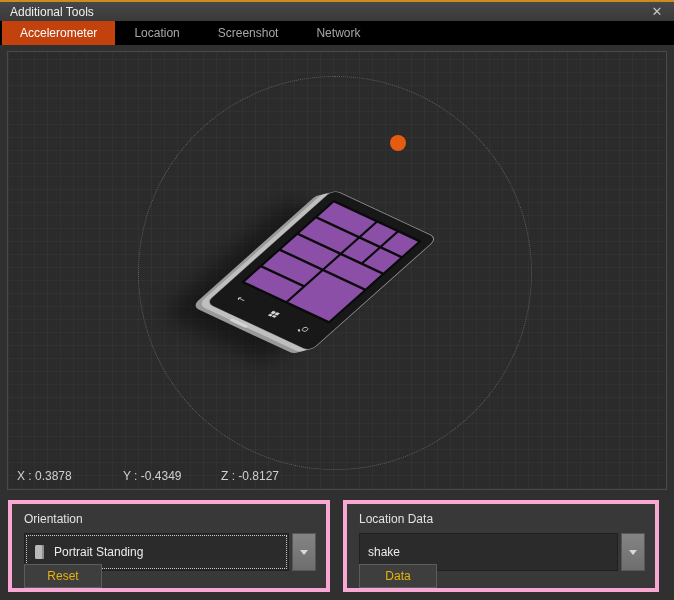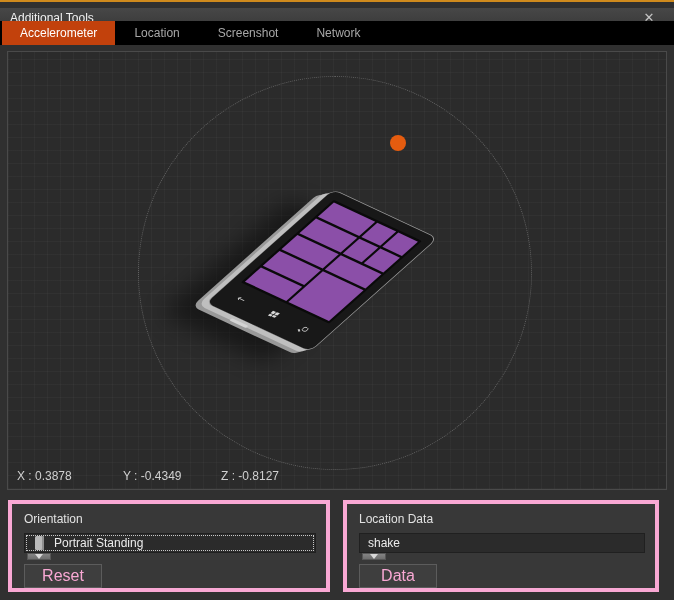--- a/index.html
+++ b/index.html
@@ -11,23 +11,23 @@
   html,body{width:674px;height:600px;overflow:hidden;}
   body{
     position:relative;
     background:#303030;
     font-family:"Liberation Sans","DejaVu Sans",sans-serif;
     color:#e8e8e8;
   }
   
   .topline{position:absolute;left:0;top:0;width:674px;height:2px;background:var(--top-border);}
   .titlebar{
-    position:absolute;left:0;top:8px;width:674px;height:19px;
+    position:absolute;left:0;top:2px;width:674px;height:19px;
     background:linear-gradient(#474747,#3a3a3a);
-    display:flex;align-items:center;padding:0 14px 0 10px;
+    display:flex;align-items:center;padding:0 6px 0 10px;
   }
   .titlebar .title{font-size:12px;color:#f0f0f0;}
   .close-btn{
     margin-left:auto;width:22px;height:17px;line-height:17px;text-align:center;
     color:#c4c4c4;font-size:13px;cursor:default;
   }
   
   .tabstrip{
     position:absolute;left:0;top:21px;width:674px;height:24px;
     background:#000;display:flex;align-items:stretch;
@@ -104,21 +104,21 @@
   .readouts .ry{width:73px;}
   
   .panel{
     position:absolute;top:500px;height:92px;
     background:#383838;border:4px solid #f9a8d4;
   }
   .panel.left{left:8px;width:322px;}
   .panel.right{left:343px;width:316px;}
   .panel .panel-label{position:absolute;left:12px;top:8px;font-size:12px;color:#e2e2e2;}
   .combo{
-    position:absolute;left:12px;right:10px;top:29px;height:27px;display:flex;flex-direction:column;
+    position:absolute;left:12px;right:10px;top:29px;height:38px;display:flex;
   }
   .combo-field{
     flex:1;background:#2b2b2b;border:1px solid #202020;
     display:flex;align-items:center;font-size:12px;color:#ececec;padding-left:8px;
   }
   .combo-field.focused{outline:1px dotted #c8c8c8;outline-offset:-3px;}
   .phone-mini-icon{
     width:9px;height:14px;background:#b9b9b9;border-radius:1.5px;
     margin:0 10px 0 2px;box-shadow:inset -2px 0 0 #8f8f8f;
   }
@@ -126,22 +126,22 @@
     width:24px;margin-left:3px;border:1px solid #565656;
     background:linear-gradient(#848484,#6e6e6e);
     display:flex;align-items:center;justify-content:center;
   }
   .combo-arrow .tri{
     width:0;height:0;border-left:4px solid transparent;border-right:4px solid transparent;
     border-top:5px solid #d9d9d9;
   }
   .panel-btn{
     position:absolute;left:12px;top:60px;width:78px;height:24px;
-    background:#3e3e3e;border:1px solid #5c5c5c;color:#f9a8d4;
-    font-size:16px;font-family:inherit;text-align:center;line-height:22px;cursor:default;
+    background:#3e3e3e;border:1px solid #5c5c5c;color:#eab308;
+    font-size:12px;font-family:inherit;text-align:center;line-height:22px;cursor:default;
   }
 </style>
 </head>
 <body>
 
 <div class="topline"></div>
 
 <div class="titlebar">
   <span class="title">Additional Tools</span>
   <span class="close-btn">✕</span>

